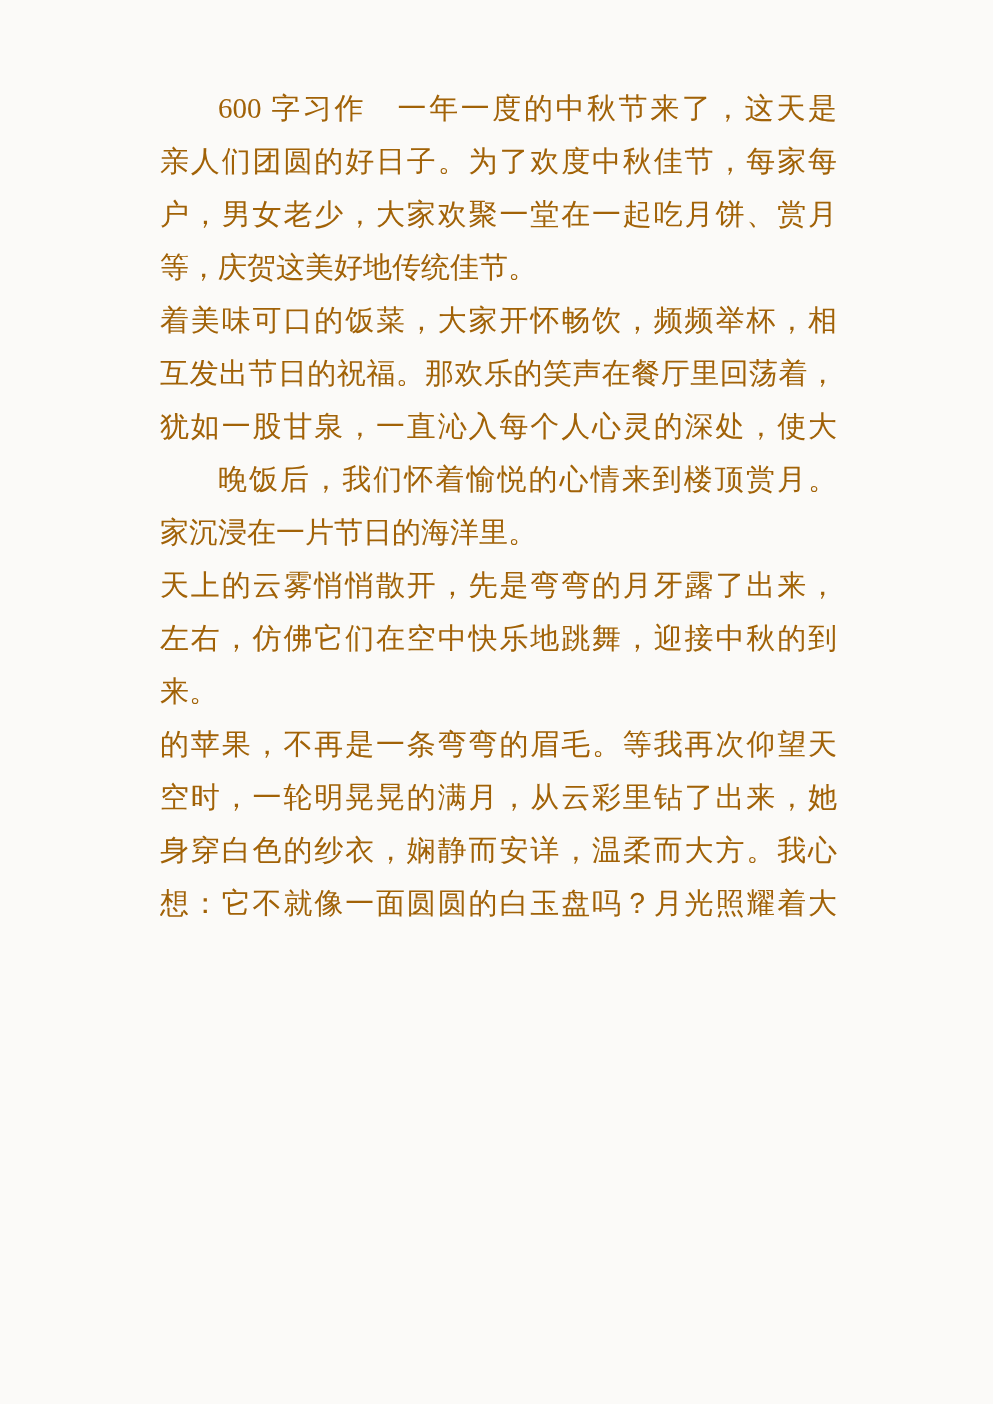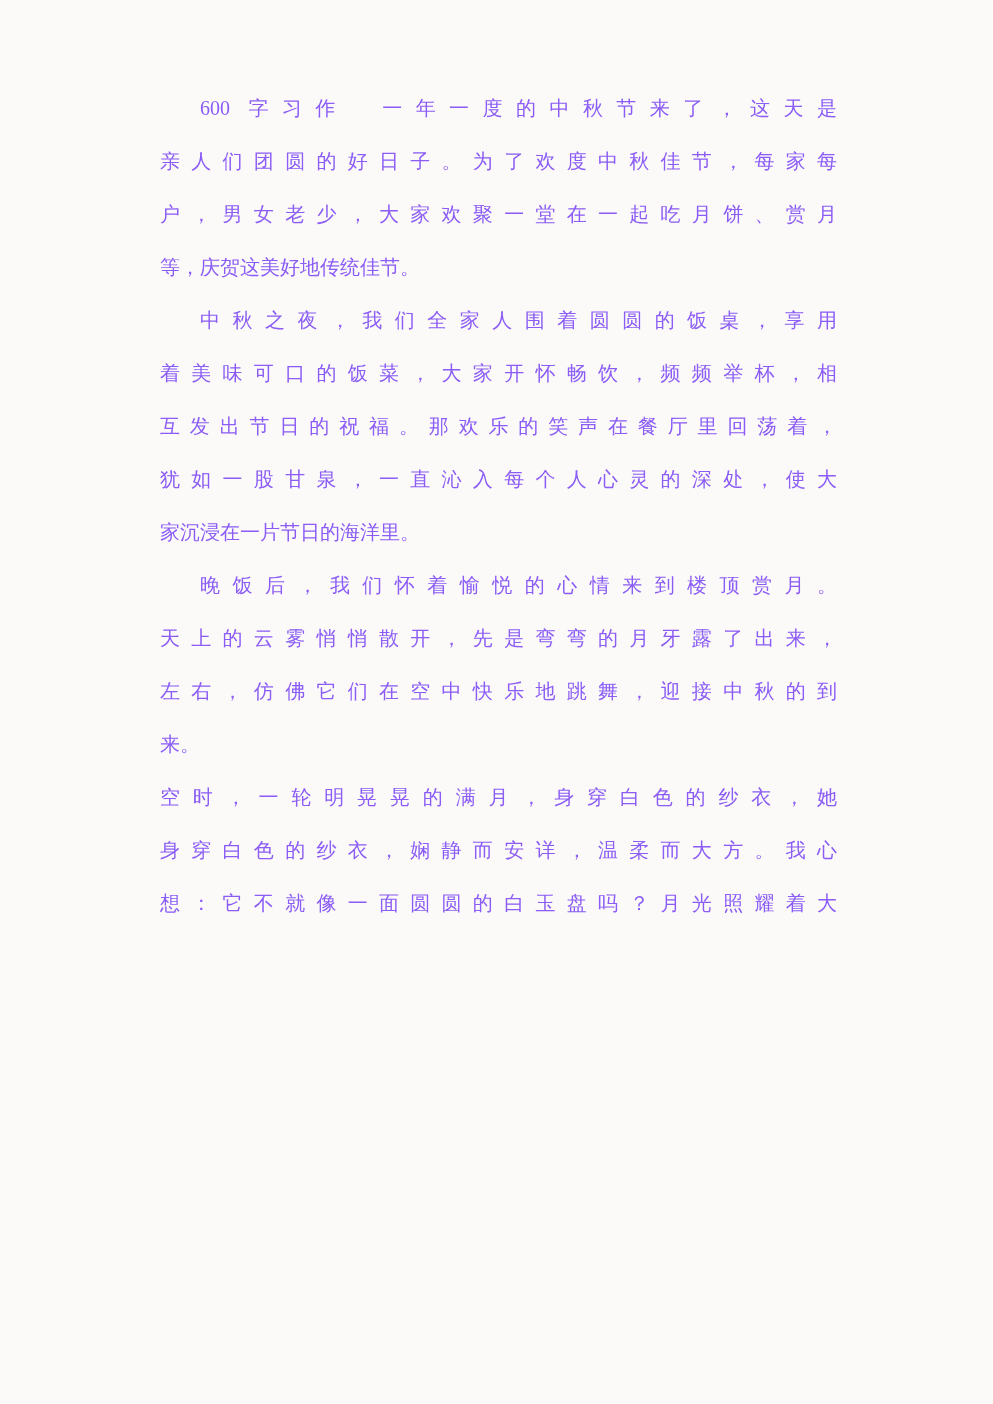--- a/index.html
+++ b/index.html
@@ -32,51 +32,51 @@
     color: #000000;
     letter-spacing: 1px;
     white-space: nowrap;
   }
   .doc-body {
     margin-top: 82px;
     padding-left: 160px;
     padding-right: 156px;
   }
   .line {
-    font-size: 20px;
+    font-size: 29px;
     line-height: 53px;
     height: 53px;
     text-align: justify;
     text-align-last: justify;
-    color: #8b5cf6;
+    color: #a16207;
     overflow: hidden;
     white-space: nowrap;
   }
   .line.indent {
     text-indent: 2em;
   }
   .line.last {
     text-align-last: left;
   }
 </style>
 </head>
 <body>
 
 <div class="page">
   <div class="doc-body">
       <div class="line indent">600 字习作　一年一度的中秋节来了，这天是</div>
       <div class="line">亲人们团圆的好日子。为了欢度中秋佳节，每家每</div>
       <div class="line">户，男女老少，大家欢聚一堂在一起吃月饼、赏月</div>
       <div class="line last">等，庆贺这美好地传统佳节。</div>
-      <div class="line indent">中秋之夜，我们全家人围着圆圆的饭桌，享用</div>
       <div class="line">着美味可口的饭菜，大家开怀畅饮，频频举杯，相</div>
       <div class="line">互发出节日的祝福。那欢乐的笑声在餐厅里回荡着，</div>
       <div class="line">犹如一股甘泉，一直沁入每个人心灵的深处，使大</div>
+      <div class="line indent">晚饭后，我们怀着愉悦的心情来到楼顶赏月。</div>
       <div class="line last">家沉浸在一片节日的海洋里。</div>
-      <div class="line indent">晚饭后，我们怀着愉悦的心情来到楼顶赏月。</div>
       <div class="line">天上的云雾悄悄散开，先是弯弯的月牙露了出来，</div>
       <div class="line">左右，仿佛它们在空中快乐地跳舞，迎接中秋的到</div>
       <div class="line last">来。</div>
-      <div class="line">空时，一轮明晃晃的满月，身穿白色的纱衣，她</div>
+      <div class="line">的苹果，不再是一条弯弯的眉毛。等我再次仰望天</div>
+      <div class="line">空时，一轮明晃晃的满月，从云彩里钻了出来，她</div>
       <div class="line">身穿白色的纱衣，娴静而安详，温柔而大方。我心</div>
       <div class="line">想：它不就像一面圆圆的白玉盘吗？月光照耀着大</div>
     </div>
 </div>
 
 </body></html>

